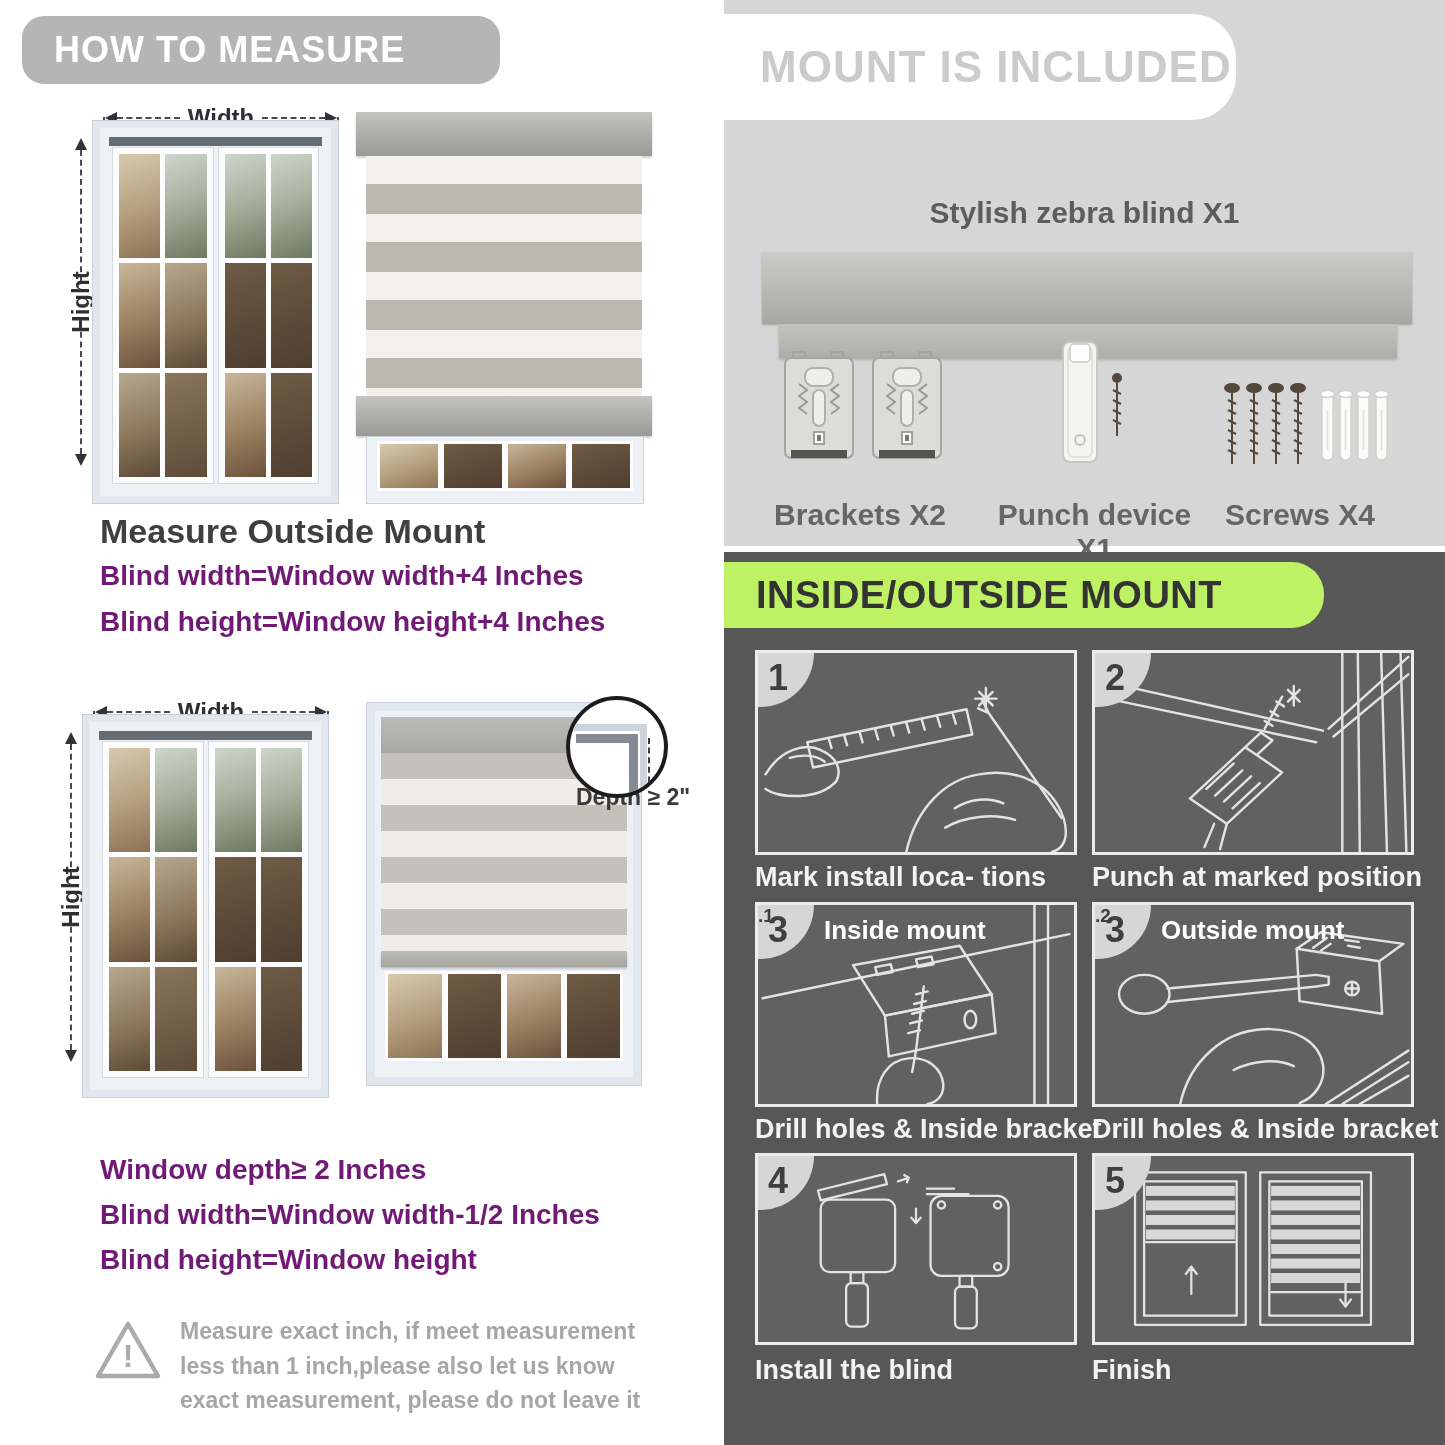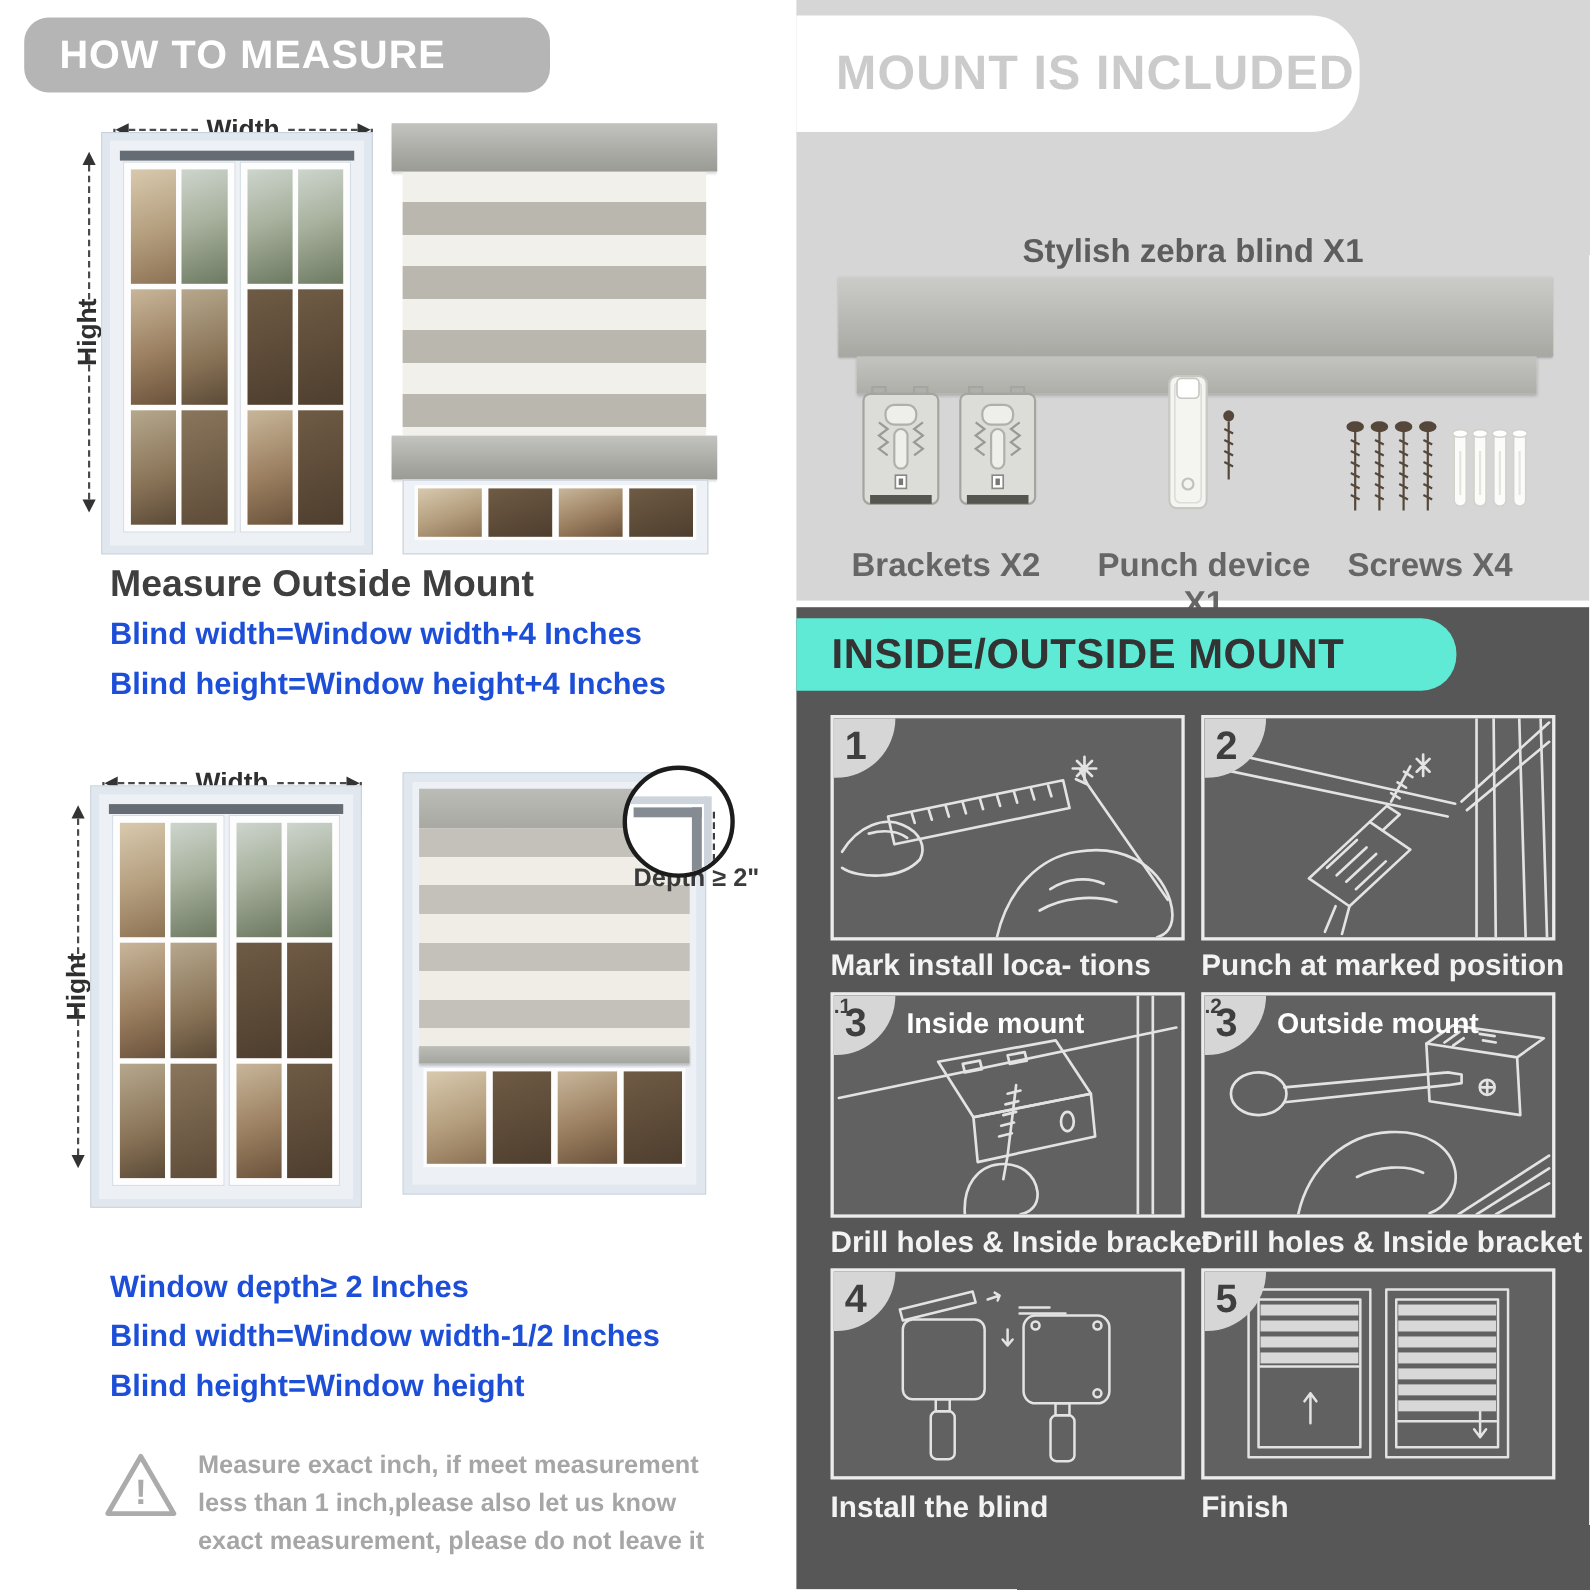--- a/index.html
+++ b/index.html
@@ -6,21 +6,21 @@
   #canvas{position:relative;width:1445px;height:1445px;background:#fff;overflow:hidden;
           font-family:"Liberation Sans",sans-serif;}
   .abs{position:absolute;}
 
   
   .howto-banner{left:22px;top:16px;width:478px;height:68px;background:#b5b5b5;
     border-radius:22px;display:flex;align-items:center;padding-left:32px;box-sizing:border-box;}
   .howto-banner span{color:#fff;font-size:36px;font-weight:bold;letter-spacing:1px;}
 
   .sec-title{font-size:34px;font-weight:bold;color:#3f3f3f;}
-  .sec-line{font-size:28px;font-weight:bold;color:#1d4ed8;}
+  .sec-line{font-size:28px;font-weight:bold;color:#701a75;}
 
   
   .winfig{background:#edf1f6;border:1px solid #c8d1db;box-shadow:inset 0 0 0 7px #e0e7ee;}
   .win-roller{position:absolute;left:16px;right:16px;top:16px;height:9px;background:#666c73;}
   .sashes{position:absolute;left:20px;right:20px;top:27px;bottom:20px;display:flex;gap:6px;background:#eef2f7;}
   .sash{flex:1;background:#fdfdfe;border:6px solid #fdfdfe;box-shadow:0 0 0 1px #d2dae3;
         display:grid;grid-template-columns:1fr 1fr;grid-template-rows:1fr 1fr 1fr;gap:5px;}
   .pane{min-width:0;min-height:0;}
   .p1{background:linear-gradient(160deg,#d8c9ae,#b39d7d 55%,#8c7254);}
   .p2{background:linear-gradient(160deg,#cdd5cd,#a8b29e 45%,#6e7962);}
@@ -65,29 +65,29 @@
   .mag-dash{position:absolute;left:83%;top:40%;height:58%;border-left:2px dashed #3c3c3c;}
   .depth-lbl{font-size:23px;font-weight:bold;color:#3a3a3a;}
 
   .warn-text{font-size:23px;font-weight:bold;color:#a6a6a6;line-height:1.5;width:480px;}
 
   
   .panel-light{left:724px;top:0;width:721px;height:546px;background:#d6d6d6;}
   .included-banner{left:724px;top:14px;width:512px;height:106px;background:#fff;border-radius:0 44px 44px 0;
     display:flex;align-items:center;padding-left:36px;box-sizing:border-box;}
   .included-banner span{color:#cbcbcb;font-size:44px;font-weight:bold;letter-spacing:1px;}
-  .blind-label{left:724px;top:196px;width:721px;text-align:center;font-size:30px;font-weight:bold;color:#5d5d5d;margin-top:16px;}
+  .blind-label{left:724px;top:196px;width:721px;text-align:center;font-size:30px;font-weight:bold;color:#5d5d5d;}
   .headrail-main{left:762px;top:252px;width:650px;height:72px;
     background:linear-gradient(180deg,#cbcbc8,#b4b4b0 65%,#a8a8a3);box-shadow:0 1px 2px rgba(0,0,0,.25);}
   .headrail-sub{left:779px;top:324px;width:618px;height:34px;
     background:linear-gradient(180deg,#c3c3bf,#aeaea9);box-shadow:0 2px 3px rgba(0,0,0,.2);}
   .item-label{font-size:30px;font-weight:bold;color:#666;text-align:center;}
 
   .panel-dark{left:724px;top:552px;width:721px;height:893px;background:#575757;}
-  .mount-banner{left:724px;top:562px;width:600px;height:66px;background:#5eead4;border-radius:0 32px 32px 0;
+  .mount-banner{left:724px;top:562px;width:600px;height:66px;background:#bef264;border-radius:0 32px 32px 0;
     display:flex;align-items:center;padding-left:32px;box-sizing:border-box;}
   .mount-banner span{color:#333;font-size:38px;font-weight:bold;letter-spacing:.5px;}
 
   .tile-box{width:322px;height:205px;border:3px solid #ececec;background:#616161;box-sizing:border-box;overflow:hidden;}
   .badge{position:absolute;left:0;top:0;width:56px;height:54px;background:#d6d6d6;border-radius:0 0 72px 0;z-index:3;}
   .badge .n{position:absolute;left:10px;top:4px;font-size:36px;font-weight:bold;color:#3f3f3f;}
   .badge .s{font-size:19px;font-weight:bold;color:#3f3f3f;}
   .tile-label{position:absolute;left:66px;top:10px;font-size:26px;font-weight:bold;color:#fff;z-index:3;}
   .caption{font-size:27px;font-weight:bold;color:#f3f3f3;white-space:nowrap;}
   .art{stroke:#e3e3e3;stroke-width:2.5;fill:none;stroke-linecap:round;stroke-linejoin:round;}

